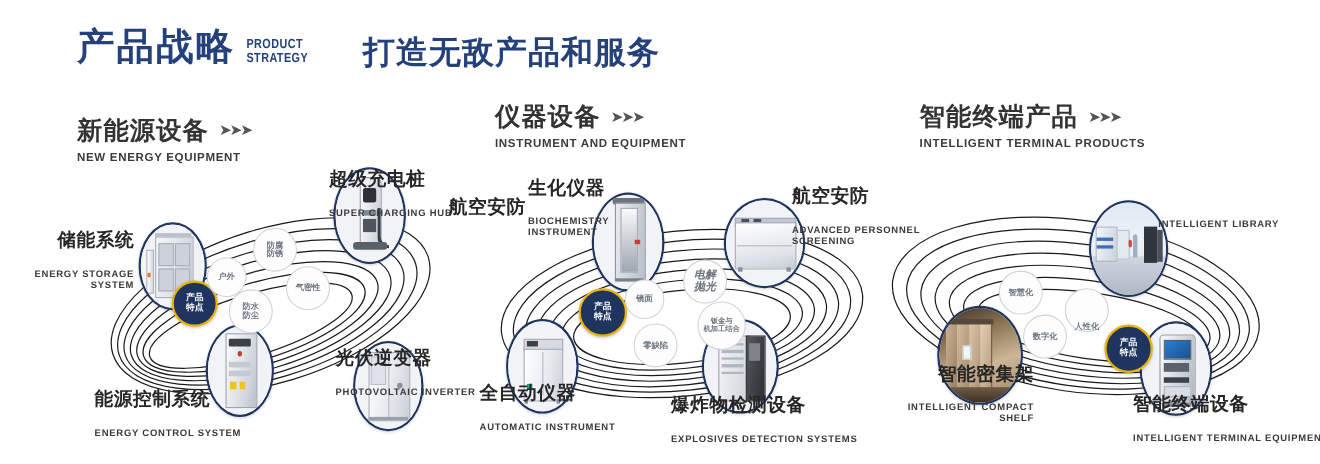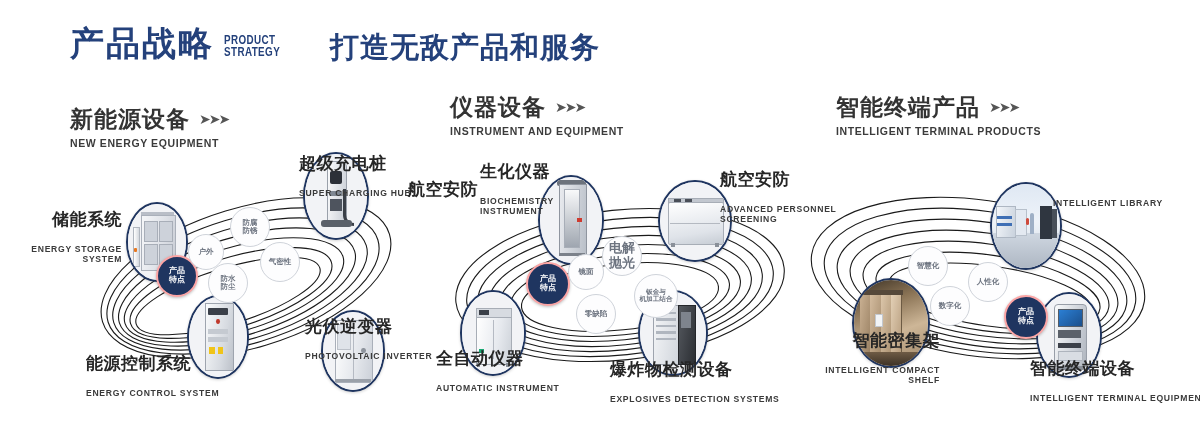--- a/index.html
+++ b/index.html
@@ -67,21 +67,21 @@
   
   .feat{
     position:absolute;border-radius:50%;
     border:1px solid #cfd3da;background:#fdfdfe;
     display:flex;align-items:center;justify-content:center;
     text-align:center;color:#6d7480;font-weight:bold;
     font-family:"DejaVu Sans",sans-serif;
     line-height:1.12;
   }
   .feat.main{
-    background:#1f3560;border:2px solid #fca5a5;color:#ffffff;
+    background:#1f3560;border:2px solid #eab308;color:#ffffff;
     box-shadow:0 1px 3px rgba(0,0,0,.25);
   }
 
   
   .dev{position:absolute;inset:0;background:#f2f3f6;}
   .dev i{position:absolute;display:block;}
 
   
   .cab .body{left:22%;top:14%;width:58%;height:72%;background:linear-gradient(100deg,#f6f7f9 0%,#dfe2e8 55%,#c8ccd4 100%);border:1px solid #aab0ba;}
   .cab .pn1{left:27%;top:22%;width:22%;height:26%;background:#cdd2da;border:1px solid #a8aeb8;}
@@ -382,21 +382,21 @@
 
     <div class="feat main" style="left:106px;top:112px;width:40px;height:40px;font-size:8px;">
       <div>
           <div>产品</div>
           <div>特点</div>
         </div>
     </div>
     <div class="feat" style="left:148px;top:104px;width:34px;height:34px;font-size:7.5px;">
       <span>镜面</span>
     </div>
-    <div class="feat" style="left:182px;top:86px;width:38px;height:38px;font-size:13px;">
+    <div class="feat" style="left:201px;top:86px;width:38px;height:38px;font-size:10px;font-style:italic;">
       <div>
           <div>电解</div>
           <div>抛光</div>
         </div>
     </div>
     <div class="feat" style="left:156px;top:144px;width:38px;height:38px;font-size:7.5px;">
       <span>零缺陷</span>
     </div>
     <div class="feat" style="left:214px;top:124px;width:42px;height:42px;font-size:6.6px;">
       <div>
@@ -483,21 +483,21 @@
           <div>产品</div>
           <div>特点</div>
         </div>
     </div>
     <div class="feat" style="left:108px;top:96px;width:38px;height:38px;font-size:7.5px;">
       <span>智慧化</span>
     </div>
     <div class="feat" style="left:130px;top:136px;width:38px;height:38px;font-size:7.5px;">
       <span>数字化</span>
     </div>
-    <div class="feat" style="left:168px;top:112px;width:38px;height:38px;font-size:7.5px;">
+    <div class="feat" style="left:168px;top:112px;width:38px;height:38px;font-size:7.5px;align-items:flex-end;">
       <span>人性化</span>
     </div>
 
     <div class="lbl" style="left:253px;top:34px;">
       <div class="en">INTELLIGENT LIBRARY</div>
     </div>
     <div class="lbl r" style="left:-30px;top:181px;width:170px;">
       <div class="cn">智能密集架</div>
       <div class="en">INTELLIGENT COMPACT</div>
       <div class="en" style="margin-top:1px;">SHELF</div>

